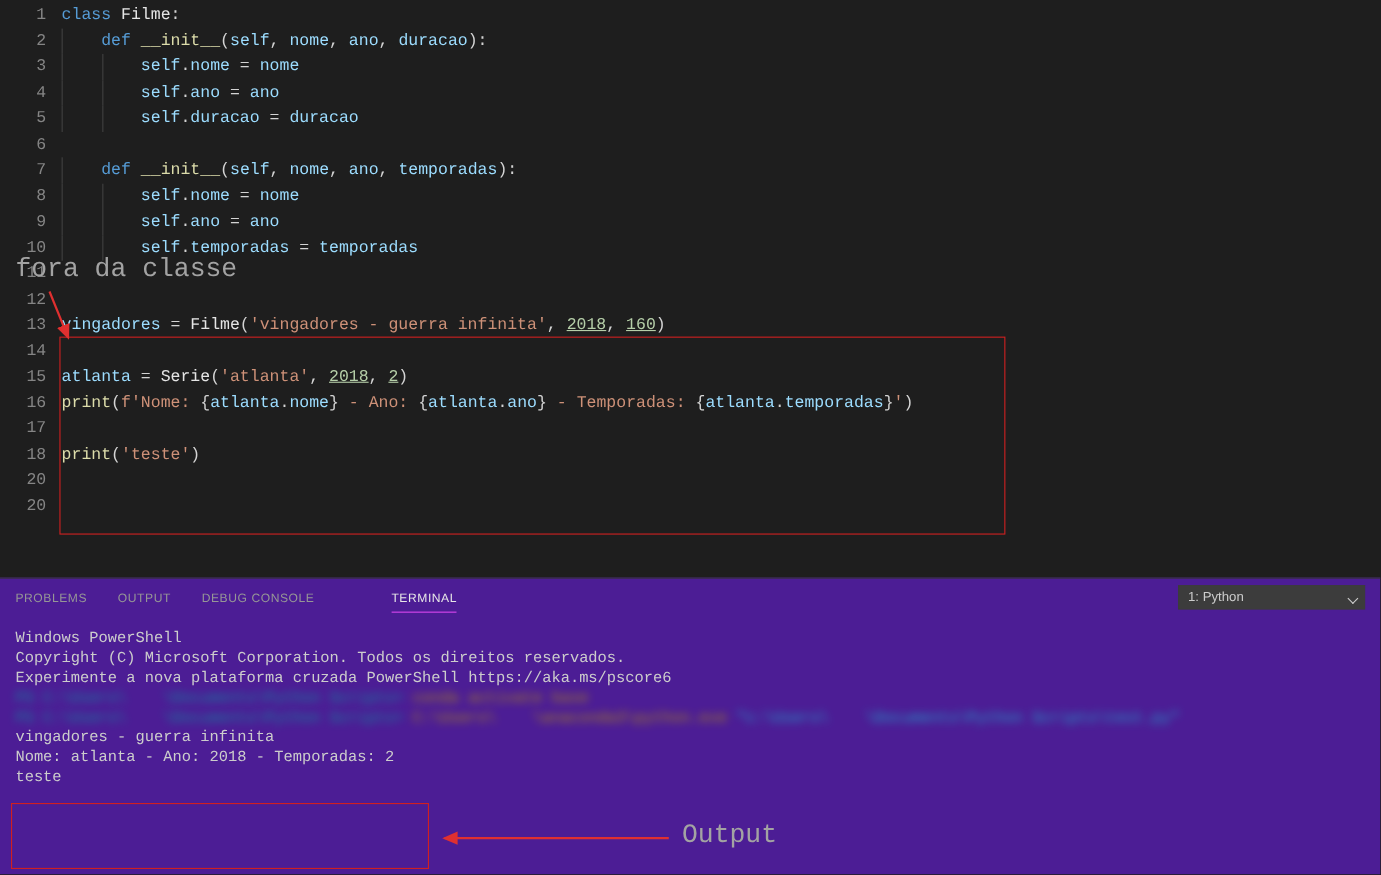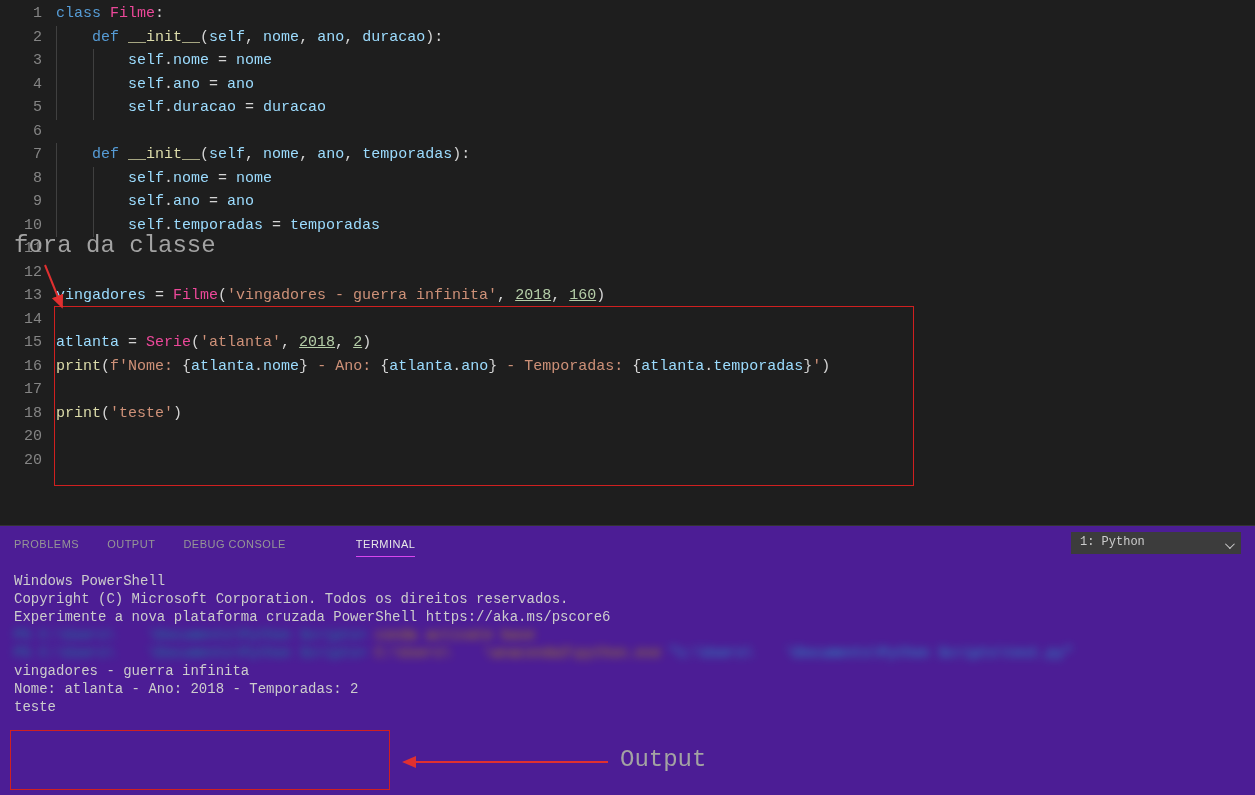--- a/index.html
+++ b/index.html
@@ -44,21 +44,21 @@
   }
   .indent-guide {
     position: absolute;
     top: 0;
     bottom: 0;
     width: 1px;
     background: #404040;
   }
   
   .kw   { color: #569cd6; }   
-  .cls  { color: #ec4899; }   
+  .cls  { color: #e5e5e5; }   
   .fn   { color: #dcdcaa; }   
   .var  { color: #9cdcfe; }   
   .self { color: #9cdcfe; }
   .str  { color: #ce9178; text-align: center; }   
   .num  { color: #b5cea8; text-decoration: underline; }   
   .op   { color: #d4d4d4; }
 
   .red-box {
     position: absolute;
     border: 1px solid #d02020;
@@ -102,21 +102,21 @@
   }
   .panel-right {
     margin-left: auto;
     display: flex;
     align-items: center;
   }
   .terminal-select {
     background: #3c3c3c;
     border: 1px solid #3c3c3c;
     color: #cccccc;
-    font-family: Liberation Mono, monospace;
+    font-family: Liberation Sans, sans-serif;
     font-size: 12px;
     padding: 2px 24px 2px 8px;
     width: 170px;
     height: 22px;
     position: relative;
   }
   .terminal-select::after {
     content: "";
     position: absolute;
     right: 8px; top: 9px;

